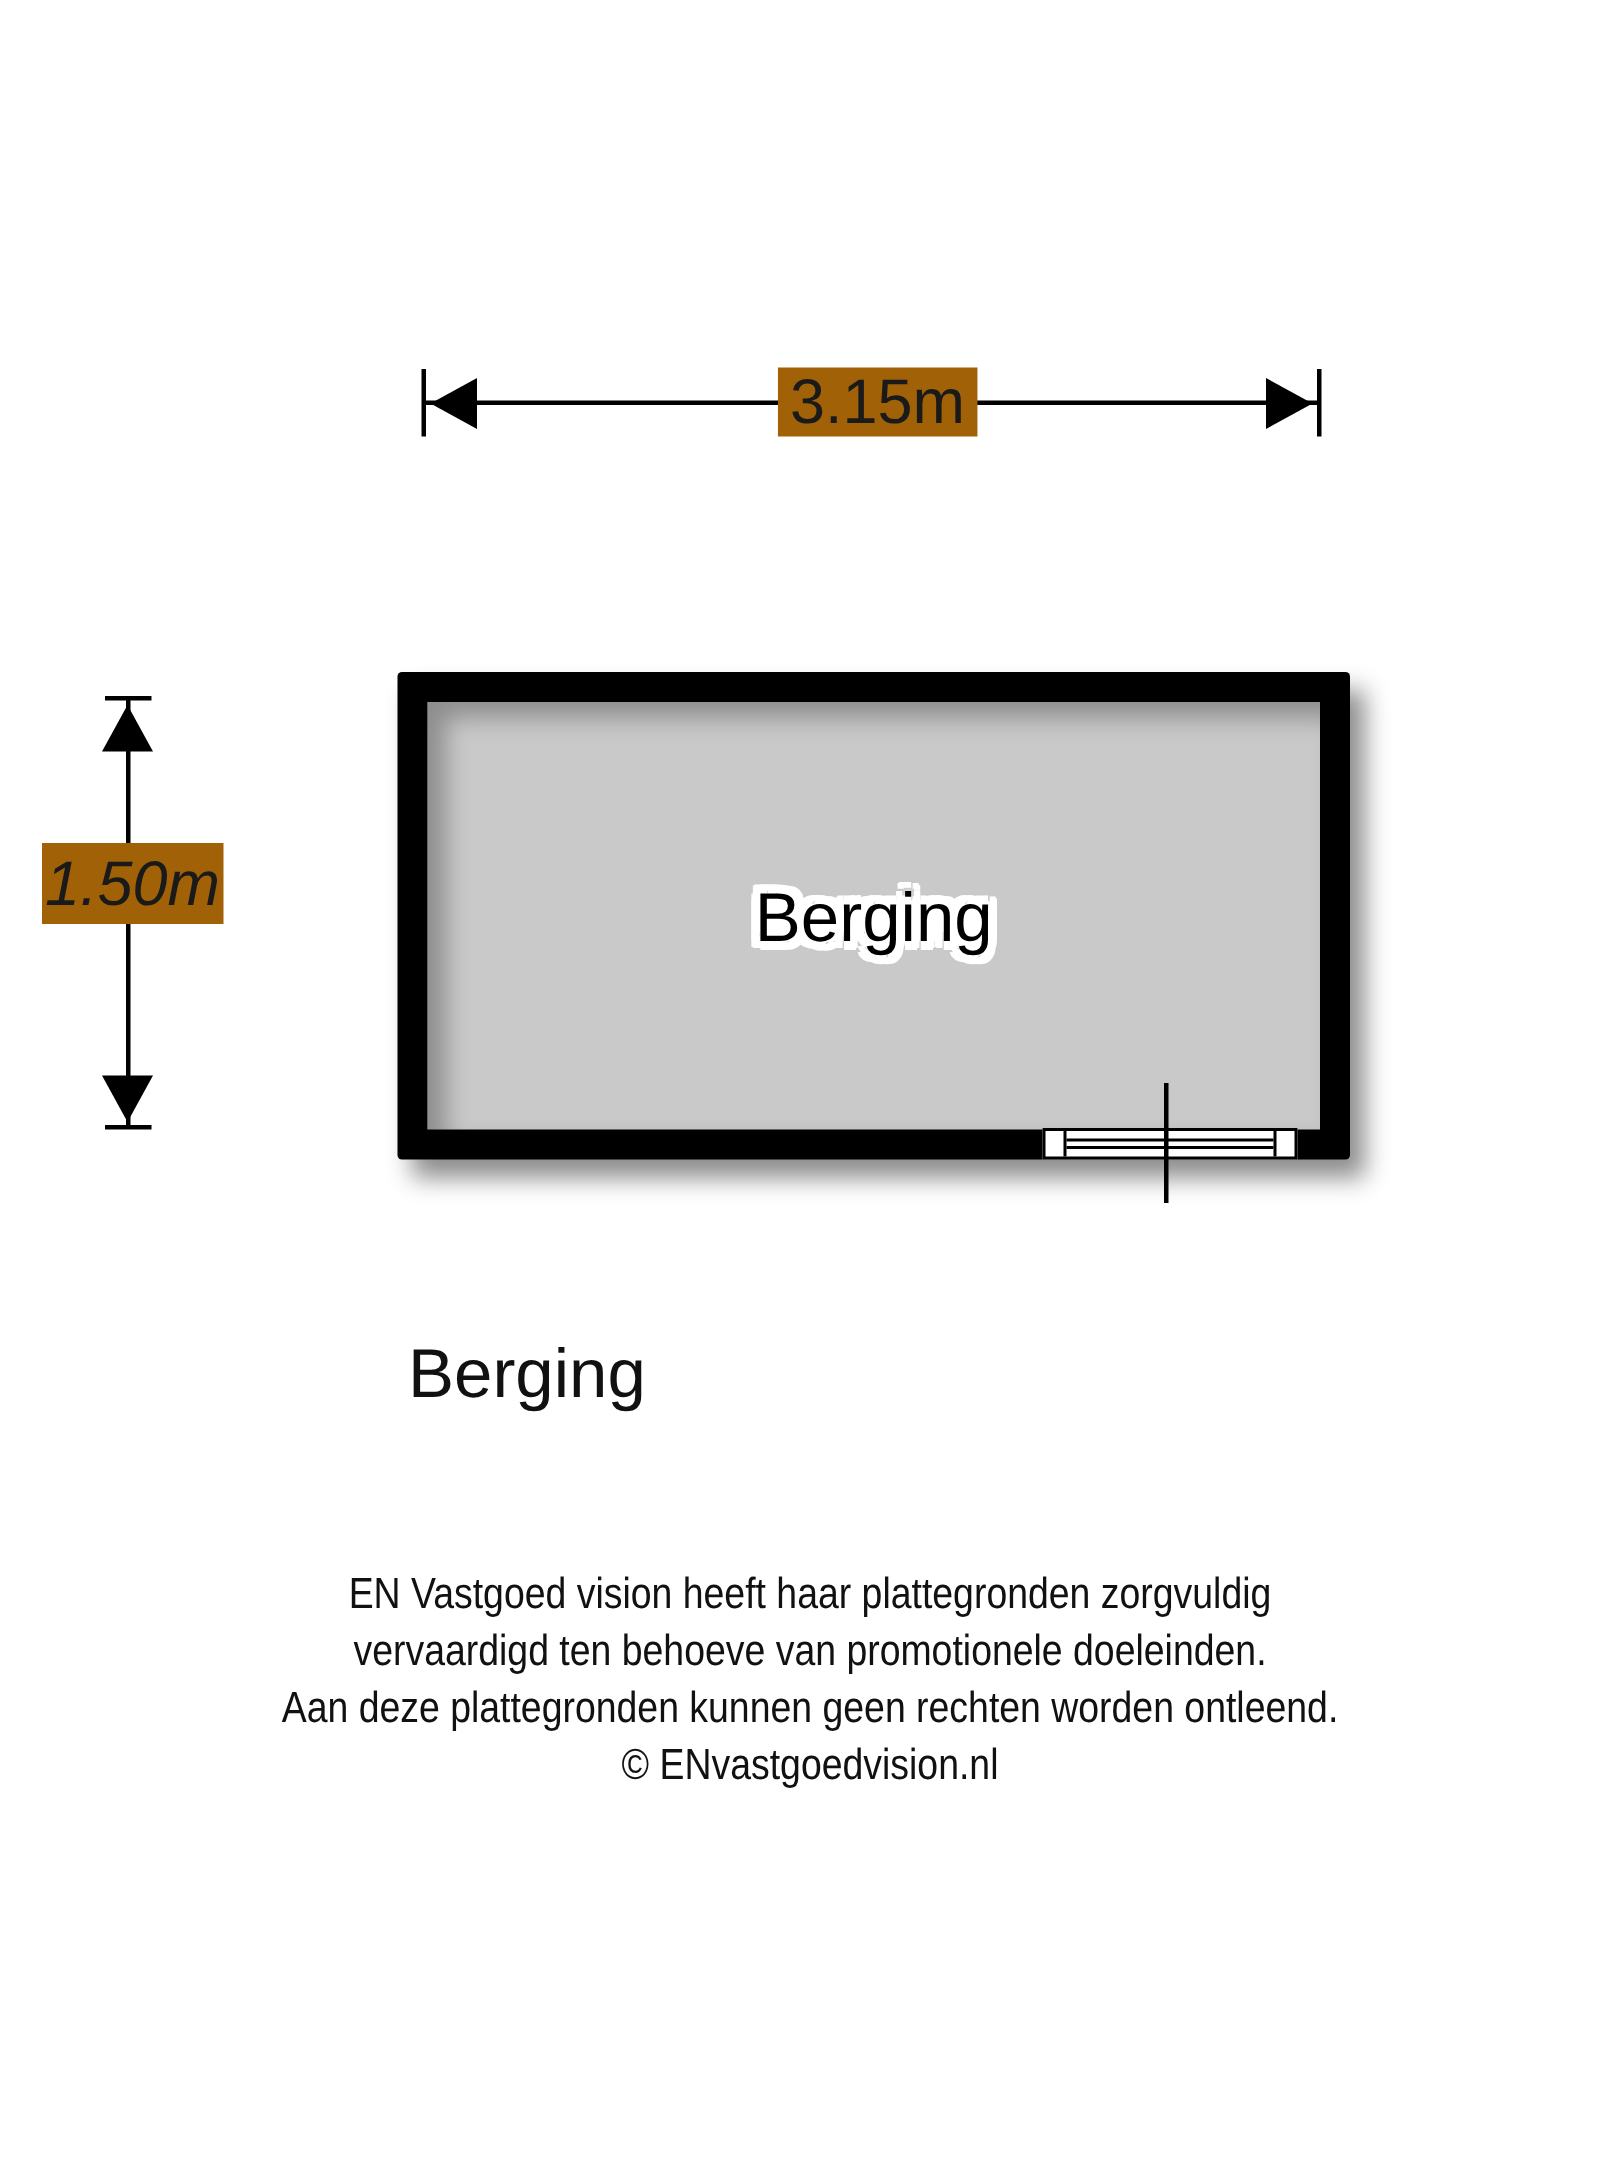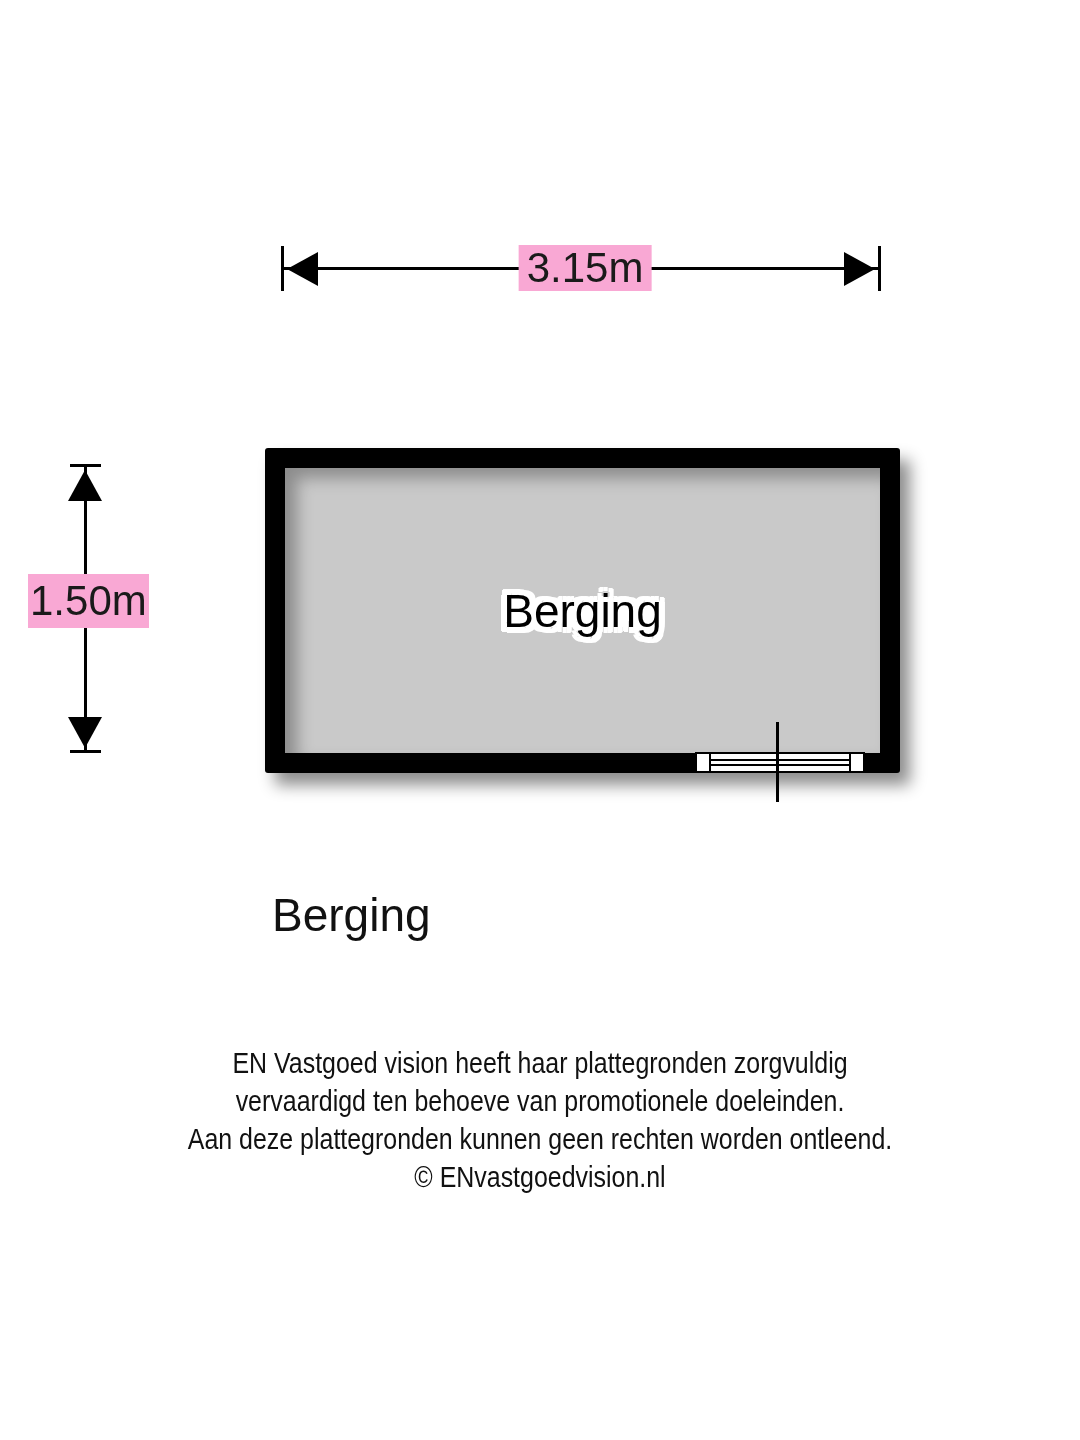--- a/index.html
+++ b/index.html
@@ -9,37 +9,37 @@
   }
   
   .dim-line{position:absolute;background:#000;}
   .dim-tick{position:absolute;background:#000;}
   .arrow{position:absolute;width:0;height:0;}
   .arrow-left{border-top:17px solid transparent;border-bottom:17px solid transparent;border-right:31px solid #000;}
   .arrow-right{border-top:17px solid transparent;border-bottom:17px solid transparent;border-left:31px solid #000;}
   .arrow-up{border-left:17px solid transparent;border-right:17px solid transparent;border-bottom:31px solid #000;}
   .arrow-down{border-left:17px solid transparent;border-right:17px solid transparent;border-top:31px solid #000;}
   .dim-label{
-    position:absolute;background:#f9a8d4;font-size:42px;line-height:46px;
+    position:absolute;background:#a16207;font-size:42px;line-height:46px;
     padding:0 8px;white-space:nowrap;color:#1a1a1a;text-align:right;
   }
   
   .dimh-line{left:283px;top:267px;width:597px;height:3px;}
   .dimh-tick-l{left:281px;top:246px;width:3px;height:45px;}
   .dimh-tick-r{left:878px;top:246px;width:3px;height:45px;}
   .dimh-arrow-l{left:287px;top:252px;}
   .dimh-arrow-r{left:844px;top:252px;}
   .dimh-label{left:585px;top:245px;transform:translateX(-50%);}
   
   .dimv-line{left:84px;top:466px;width:3px;height:286px;}
   .dimv-tick-t{left:70px;top:464px;width:31px;height:3px;}
   .dimv-tick-b{left:70px;top:750px;width:31px;height:3px;}
   .dimv-arrow-t{left:68px;top:470px;}
   .dimv-arrow-b{left:68px;top:717px;}
-  .dimv-label{left:28px;top:574px;padding:4px 2px;}
+  .dimv-label{left:28px;top:562px;padding:4px 2px;font-style:italic;}
   
   .room{
     position:absolute;left:265px;top:448px;width:635px;height:325px;
     background:#000;border-radius:3px;
     box-shadow:10px 12px 16px rgba(0,0,0,0.45);
   }
   .floor{
     position:absolute;left:20px;top:20px;right:20px;bottom:20px;
     background:#c9c9c9;
     box-shadow:inset 12px 10px 16px rgba(0,0,0,0.30);

